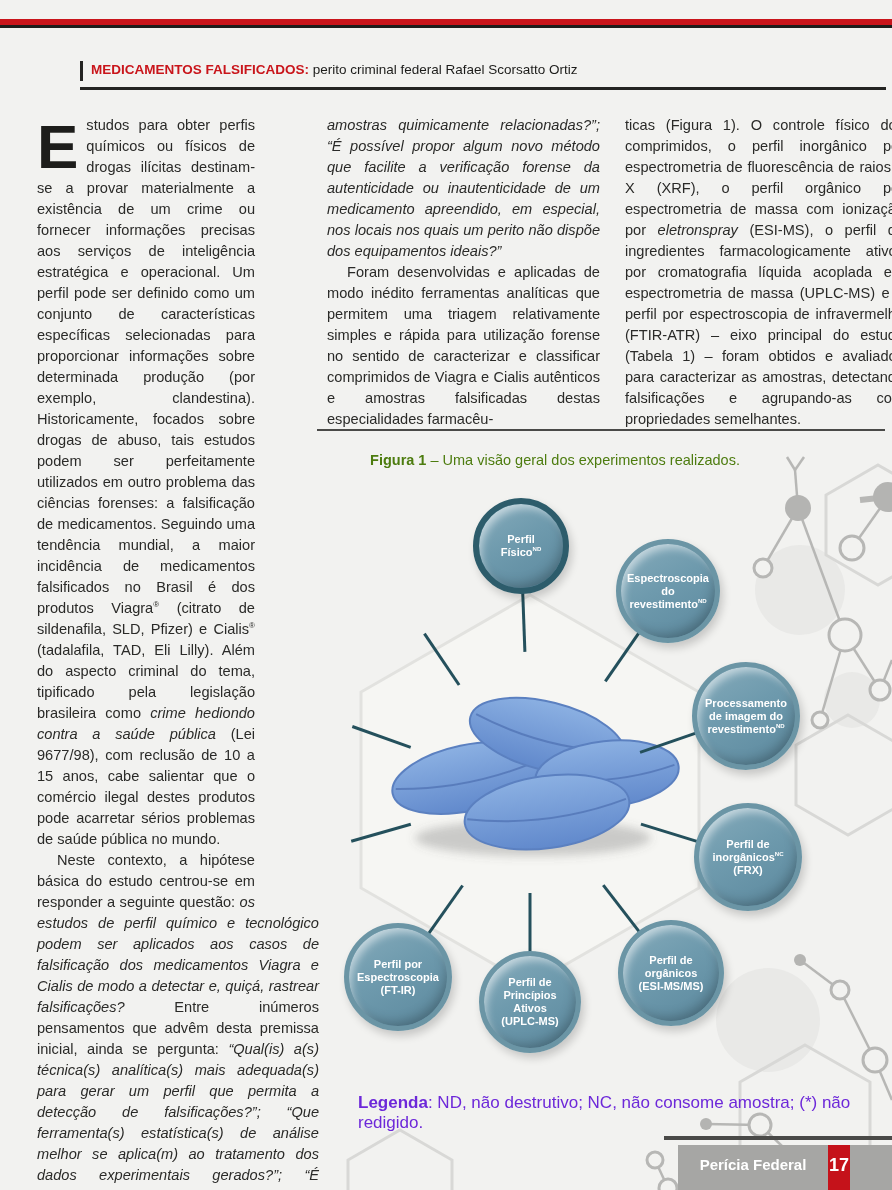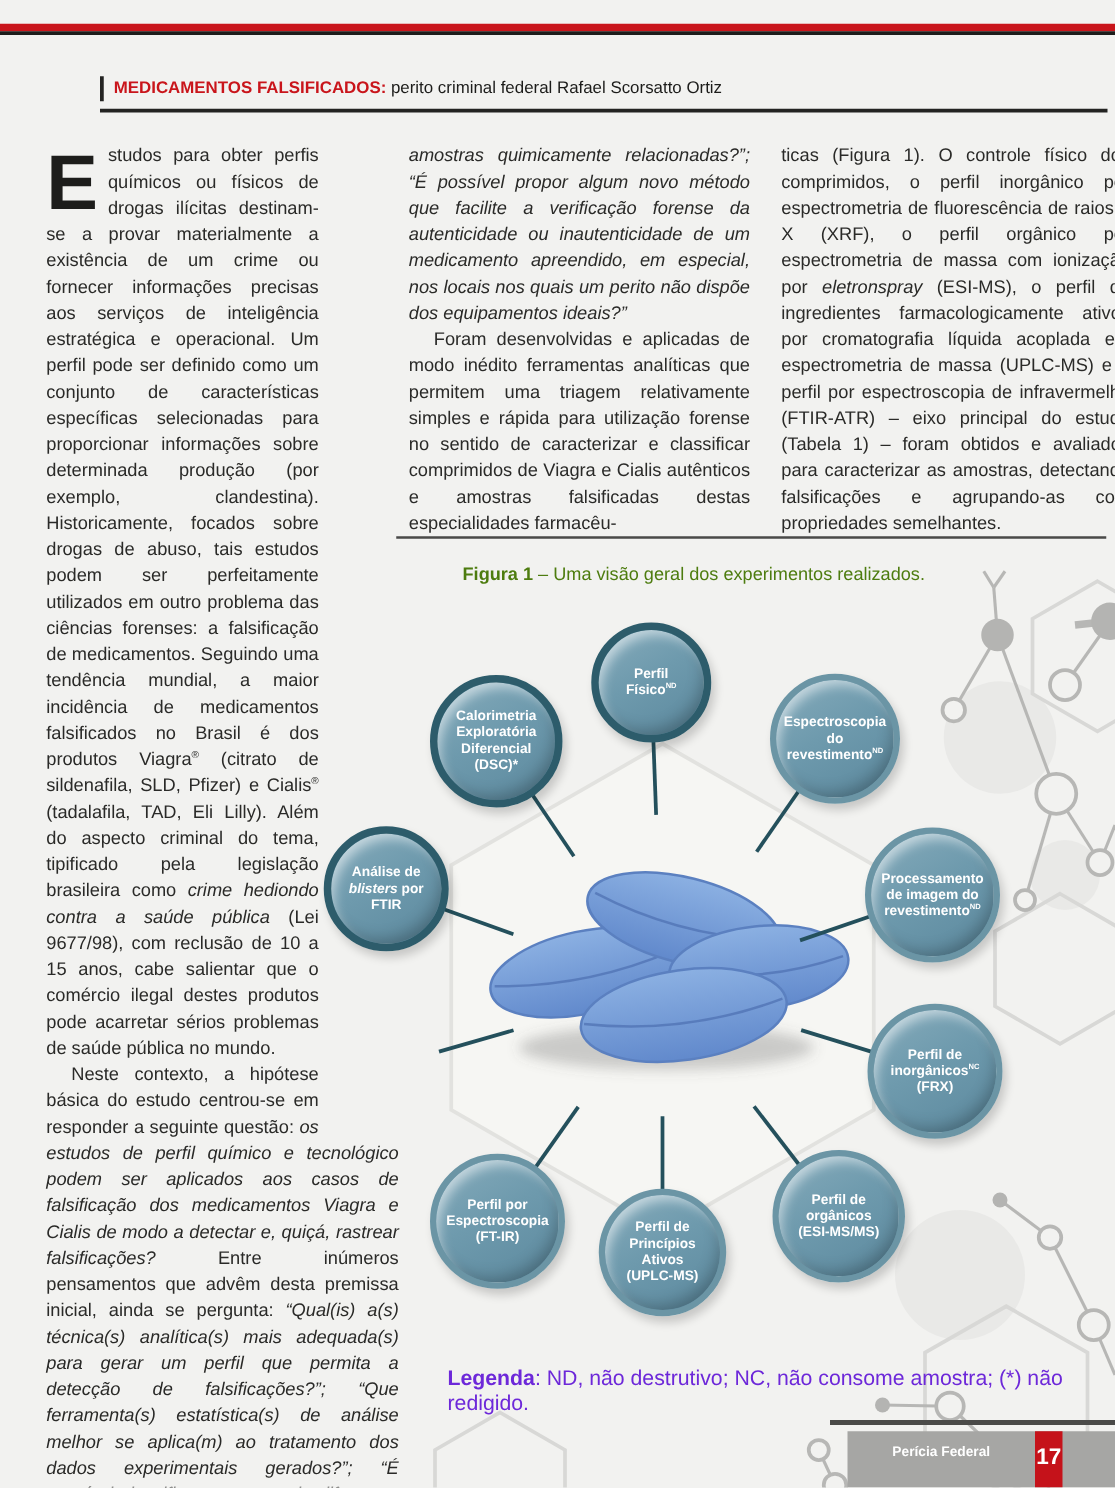--- a/index.html
+++ b/index.html
@@ -43,21 +43,21 @@
   .node.light{border:5px solid #6b95a5;}
   .node .nline{width:100%;padding:0 6px;}
   .legend{position:absolute;left:358px;top:1093px;font-size:17px;color:#6d28d9;z-index:3;}
   .legend b{font-weight:bold;}
   
   #watermark{position:absolute;left:0;top:0;z-index:0;}
   
   .footer-rule{position:absolute;left:664px;top:1136px;width:228px;height:4px;background:#4a4a48;z-index:4;}
   .footer-bar{position:absolute;left:678px;top:1145px;width:214px;height:45px;background:#a6a6a4;z-index:4;}
   .footer-brand{position:absolute;left:0;top:11px;width:150px;text-align:center;
-                color:#ffffff;font-weight:bold;font-size:11px;}
+                color:#ffffff;font-weight:bold;font-size:15px;}
   .footer-page{position:absolute;left:150px;top:0;width:22px;height:45px;background:#c5121a;
                color:#ffffff;font-weight:bold;font-size:18px;text-align:center;line-height:40px;}
 </style>
 </head>
 <body>
 
 <svg id="watermark" width="892" height="1190" viewBox="0 0 892 1190">
   <g fill="#e9e9e7" stroke="none">
     <circle cx="800" cy="590" r="45"></circle>
       <circle cx="852" cy="700" r="28"></circle>
@@ -171,35 +171,24 @@
         <line x1="445.2063117854522" y1="364.31111417259314" x2="385.94213839941295" y2="346.0968957466086" stroke="#24505c" stroke-width="3"></line>
         <line x1="171.83415987993277" y1="458.1516068367619" x2="207.5885181310494" y2="407.4995993143467" stroke="#24505c" stroke-width="3"></line>
         <line x1="386.09343104301183" y1="456.1850913536962" x2="348.25246624029205" y2="407.07234980123013" stroke="#24505c" stroke-width="3"></line>
         <line x1="275" y1="477" x2="275" y2="415" stroke="#24505c" stroke-width="3"></line>
       </g>
   </svg>
 <div class="node dark" style="left: 218px; top: 20px; width: 84px; height: 84px;">
       <div class="nline"><span>Perfil</span></div>
       <div class="nline"><span>Físico</span><sup>ND</sup></div>
     </div>
-    <div class="node dark" style="left: 89px; top: 62px; width: 94px; height: 94px;">
-      <div class="nline"><span>Calorimetria</span></div>
-      <div class="nline"><span>Exploratória</span></div>
-      <div class="nline"><span>Diferencial</span></div>
-      <div class="nline"><span>(DSC)*</span></div>
-    </div>
     <div class="node light" style="left: 361px; top: 61px; width: 94px; height: 94px;">
       <div class="nline"><span>Espectroscopia</span></div>
       <div class="nline"><span>do</span></div>
       <div class="nline"><span>revestimento</span><sup>ND</sup></div>
-    </div>
-    <div class="node dark" style="left: 4px; top: 183px; width: 88px; height: 88px;">
-      <div class="nline"><span>Análise de</span></div>
-      <div class="nline"><em>blisters</em><span> por</span></div>
-      <div class="nline"><span>FTIR</span></div>
     </div>
     <div class="node light" style="left: 437px; top: 184px; width: 98px; height: 98px;">
       <div class="nline"><span>Processamento</span></div>
       <div class="nline"><span>de imagem do</span></div>
       <div class="nline"><span>revestimento</span><sup>ND</sup></div>
     </div>
     <div class="node light" style="left: 439px; top: 325px; width: 98px; height: 98px;">
       <div class="nline"><span>Perfil de</span></div>
       <div class="nline"><span>inorgânicos</span><sup>NC</sup></div>
       <div class="nline"><span>(FRX)</span></div>

